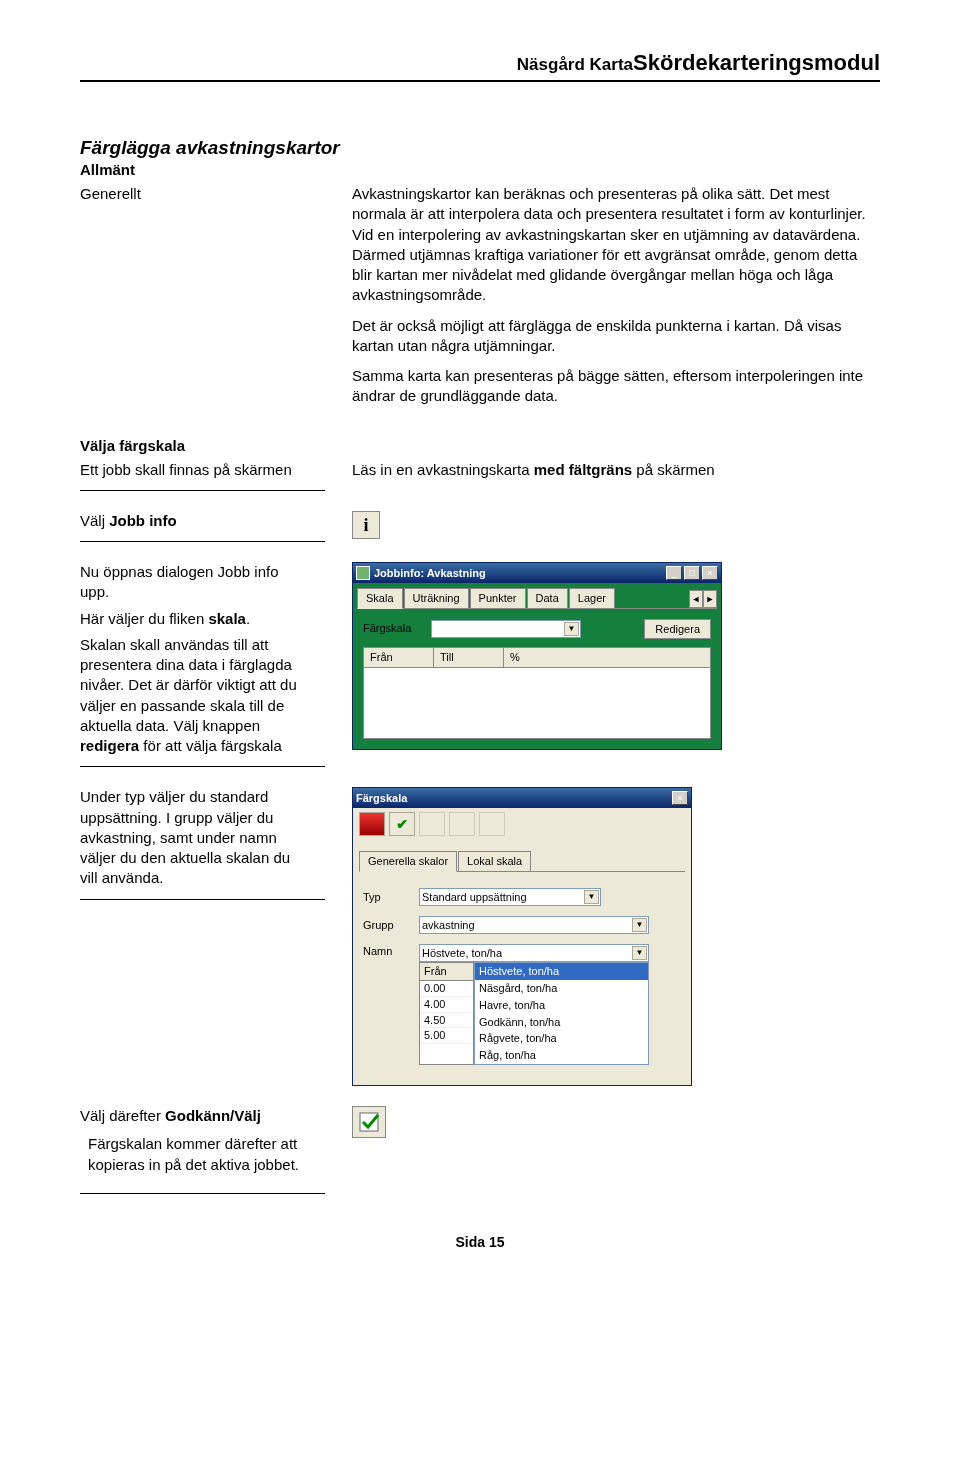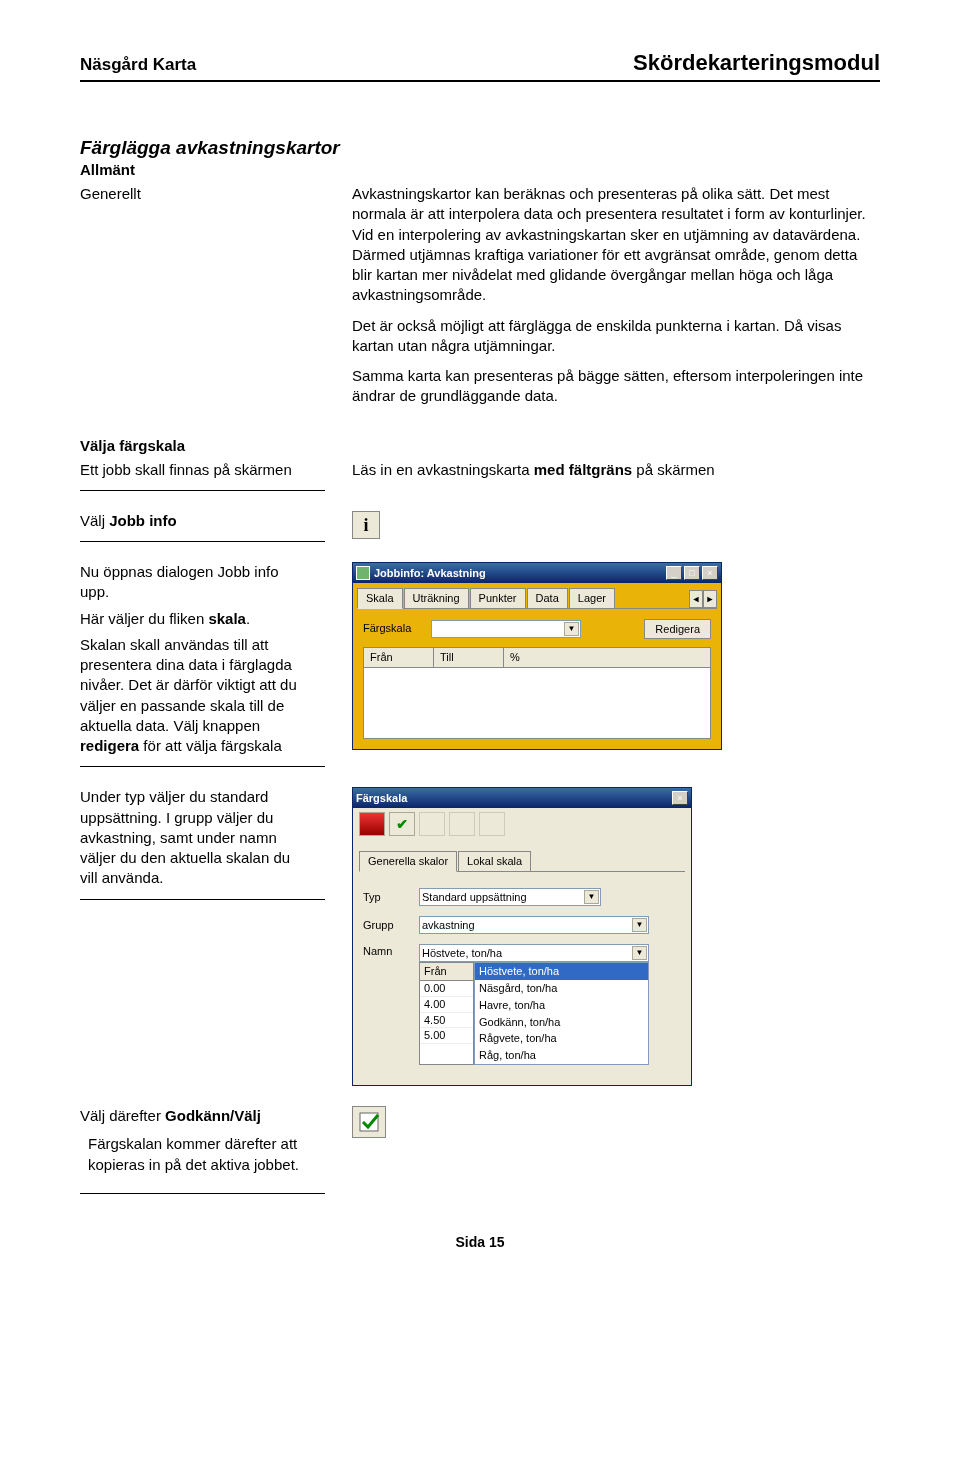--- a/index.html
+++ b/index.html
@@ -9,21 +9,21 @@
     font-family: Verdana, Geneva, sans-serif;
     background: #fff;
     color: #000;
     width: 960px;
   }
   .page {
     padding: 50px 80px 40px 80px;
   }
   .header-row {
     display: flex;
-    justify-content: space-between;
+    justify-content: flex-end;
     align-items: baseline;
     border-bottom: 2px solid #000;
     padding-bottom: 4px;
     margin-bottom: 55px;
   }
   .header-left {
     font-size: 17px;
     font-weight: bold;
   }
   .header-right {
@@ -76,21 +76,21 @@
     text-align: center;
     line-height: 26px;
     font-family: Georgia, serif;
     font-weight: bold;
     font-size: 18px;
     color: #000;
   }
   
   .win {
     border: 1px solid #0a246a;
-    background: #eab308;
+    background: #15803d;
     width: 370px;
     font-family: Tahoma, sans-serif;
     font-size: 11px;
   }
   .titlebar {
     background: linear-gradient(#3a6ea5, #0a246a);
     color: #fff;
     display: flex;
     align-items: center;
     padding: 2px 3px;

